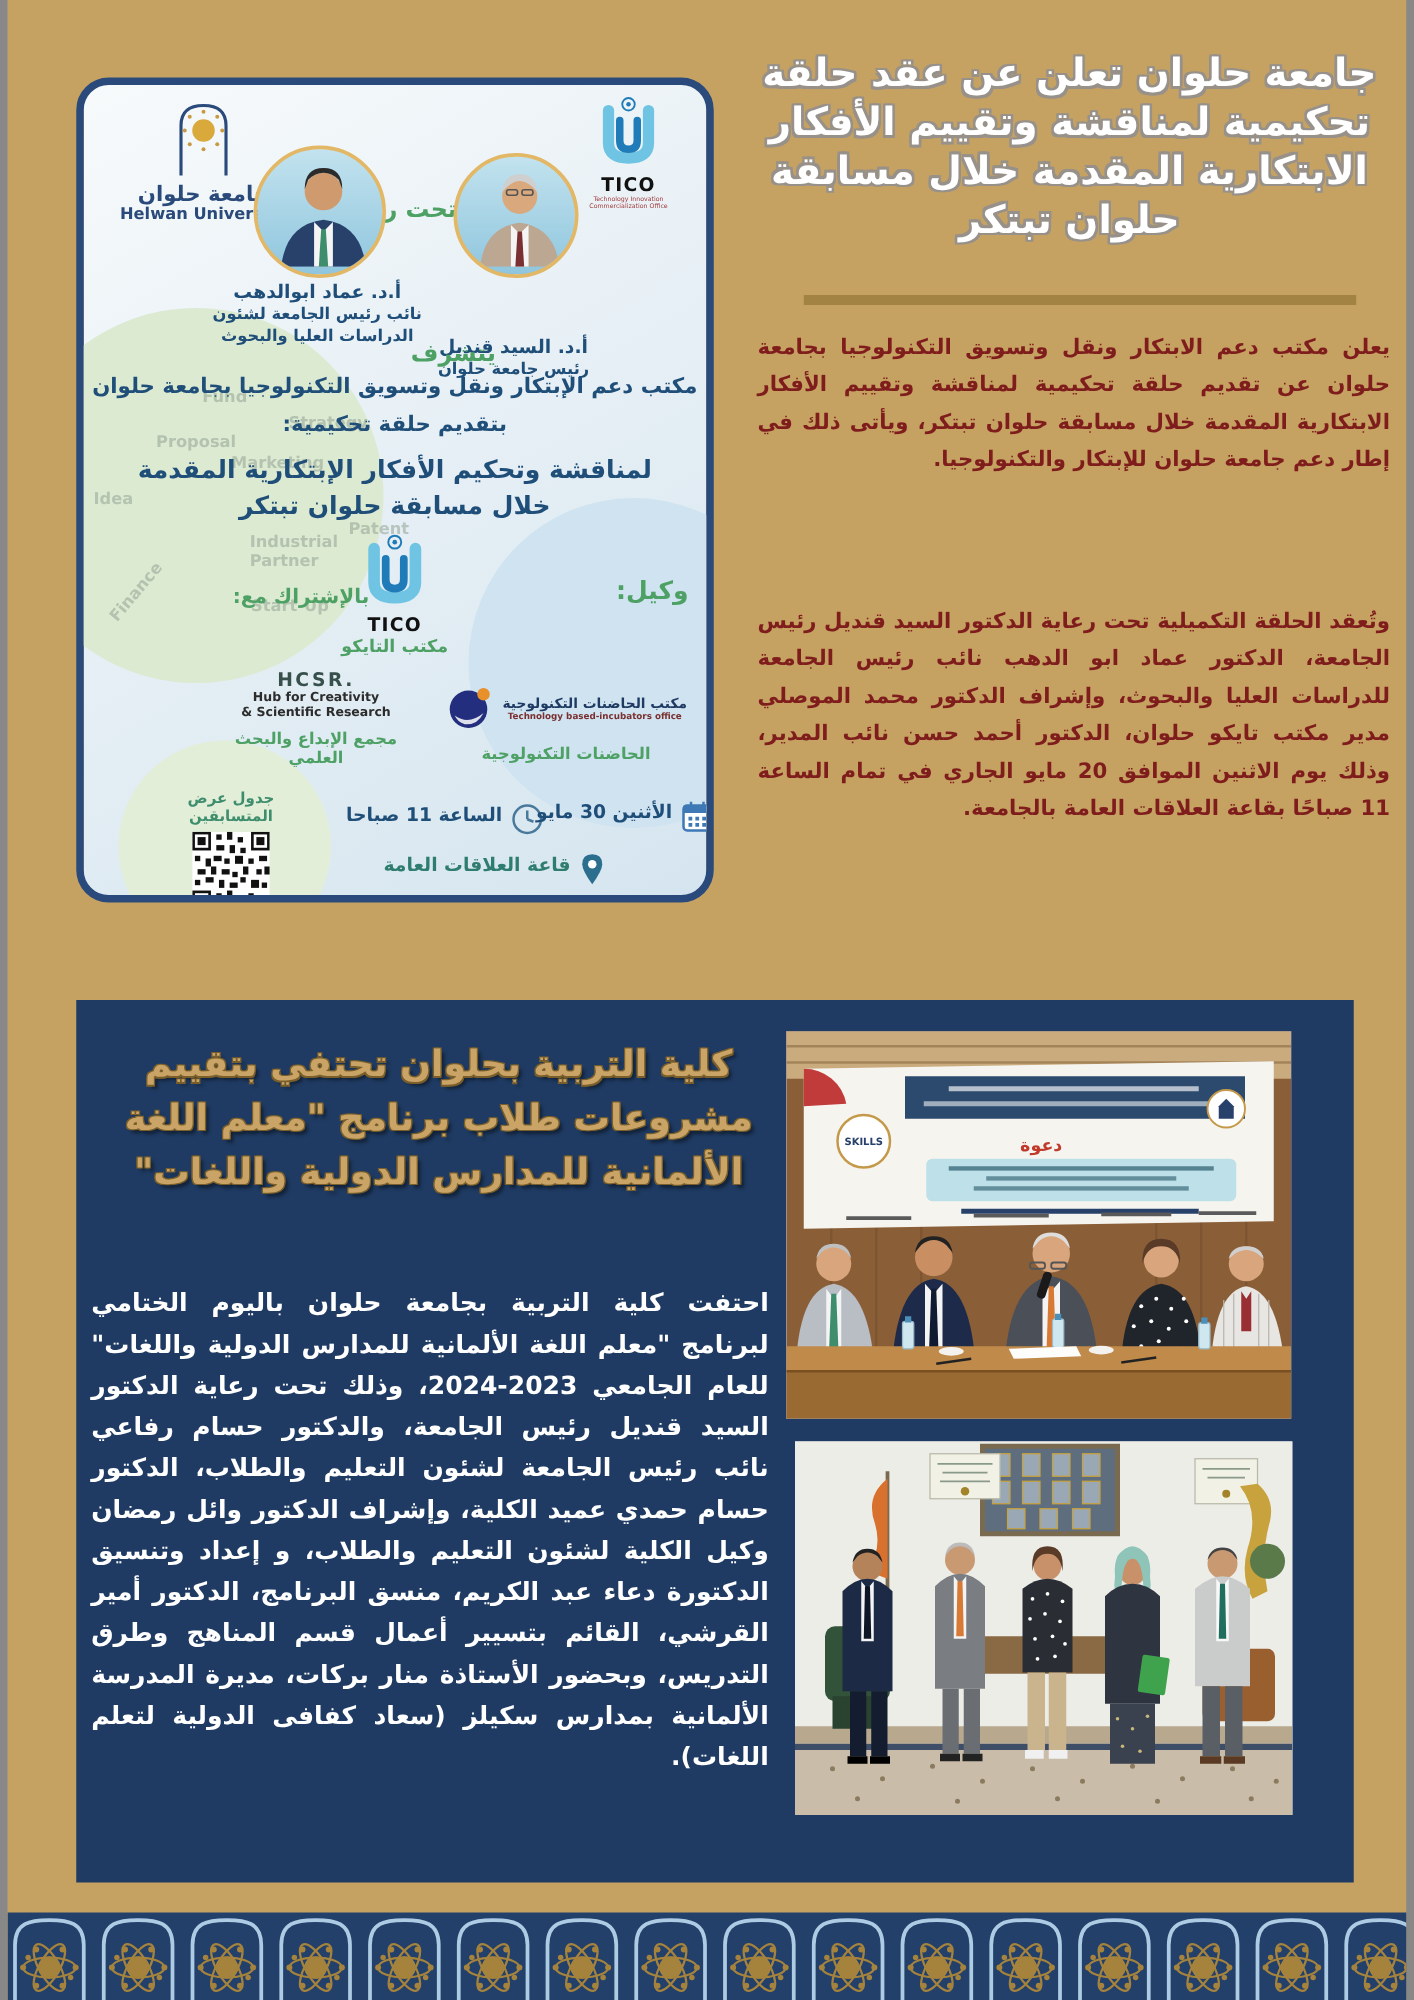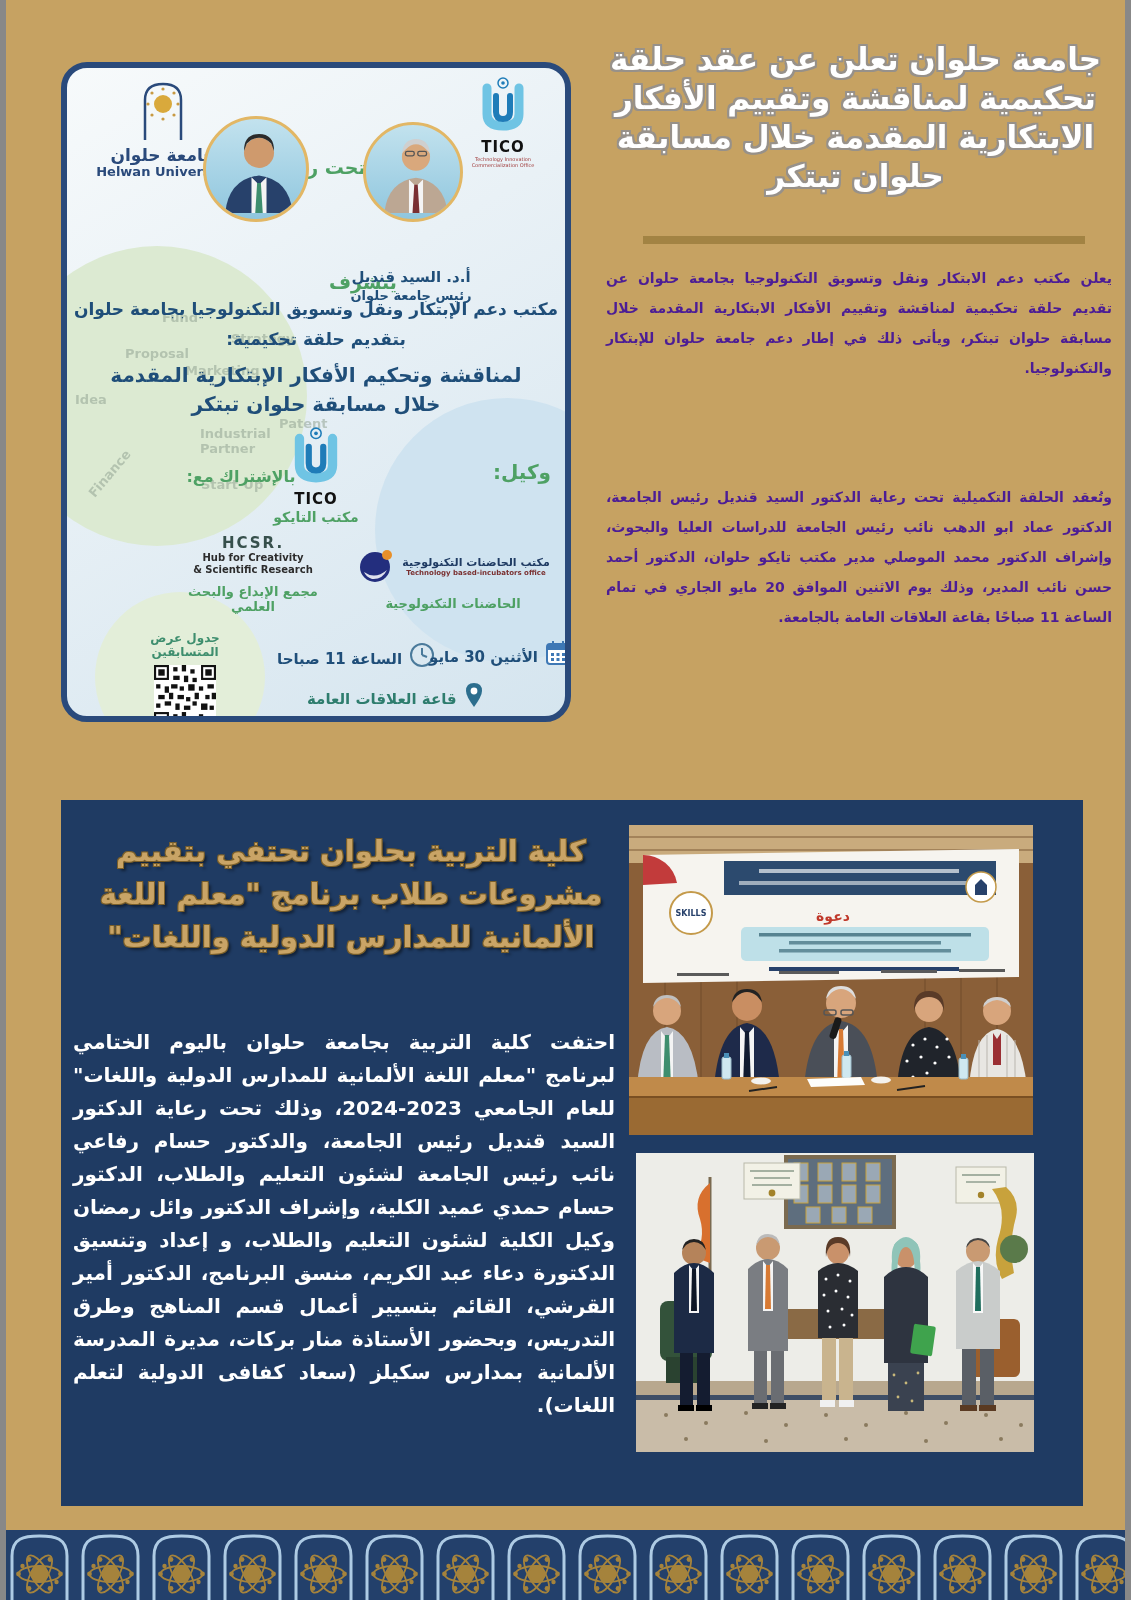--- a/index.html
+++ b/index.html
@@ -15,21 +15,21 @@
   .ann-headline{
     left:592px;top:40px;width:515px;text-align:center;
     font-size:31px;line-height:39px;font-weight:700;color:#ffffff;
     text-shadow:-2px -2px 0 #97918a,2px -2px 0 #97918a,-2px 2px 0 #97918a,
                  2px 2px 0 #97918a,0 -2px 0 #97918a,0 2px 0 #97918a,
                 -2px 0 0 #97918a,2px 0 0 #97918a;
   }
   .ann-divider{left:637px;top:236px;width:442px;height:8px;background:#A28343;}
   .ann-para{
     left:600px;width:506px;text-align:justify;
-    font-size:14px;line-height:30px;font-weight:700;color:#4c1d95;
+    font-size:17px;line-height:30px;font-weight:700;color:#7f1d1d;
   }
   .ann-para-1{top:263px;}
   .ann-para-2{top:482px;}
 
   
   .poster{
     left:55px;top:62px;width:498px;height:648px;
     border:6px solid #2A4A7B;border-radius:26px;overflow:hidden;
     background:linear-gradient(150deg,#f7fafb 0%,#e9f1f6 40%,#d5e5ef 100%);
   }
@@ -67,21 +67,21 @@
   .hcsr .lg{font-size:15px;font-weight:700;color:#37504c;letter-spacing:2px;}
   .hcsr .l1,.hcsr .l2{font-size:10px;font-weight:700;color:#2c2c2c;line-height:12px;}
   .hcsr .ar{font-size:13px;margin-top:8px;direction:rtl;}
   .incub{left:286px;top:478px;width:200px;text-align:center;}
   .incub-row{display:flex;align-items:center;gap:6px;justify-content:center;direction:ltr;}
   .incub .t-ar{font-size:11px;font-weight:700;color:#1F3B63;line-height:13px;}
   .incub .t-en{font-size:7px;font-weight:700;color:#7A3030;direction:ltr;}
   .incub .ar{font-size:13px;margin-top:10px;}
   .qr-block{left:50px;top:563px;width:136px;text-align:center;}
   .qr-label{font-size:12px;color:#3E8E6E;font-weight:700;}
-  .meta-row{display:flex;align-items:flex-end;gap:7px;}
+  .meta-row{display:flex;align-items:flex-start;gap:7px;}
   .meta-text{font-size:15px;font-weight:700;color:#1F4E79;white-space:nowrap;}
   .time-block{left:210px;top:574px;}
   .date-block{left:362px;top:572px;}
   .loc-block{left:240px;top:614px;}
   .loc-text{color:#2E7D6E;}
 
   
   .navy-panel{left:55px;top:800px;width:1022px;height:706px;background:#1F3B63;}
   .edu-headline{
     left:12px;top:30px;width:556px;text-align:center;
@@ -181,20 +181,24 @@
         <path d="M34,34 Q34,16 50,16 Q66,16 66,34 L63,26 Q57,20 50,20 Q43,20 37,26 Z" fill="#2b2b2b"></path>
         <path d="M14,100 Q18,64 50,60 Q82,64 86,100 Z" fill="#27416B"></path>
         <path d="M42,62 L50,70 L58,62 L58,100 L42,100 Z" fill="#f4f4f4"></path>
         <path d="M48,68 L52,68 L54,100 L46,100 Z" fill="#3E8E6E"></path>
       </svg>
     </div>
 
     <div class="abs caption cap-president">
       <div class="nm">أ.د. السيد قنديل</div>
       <div class="tt">رئيس جامعة حلوان</div>
+    </div>
+    <div class="abs caption cap-vice">
+      <div class="nm">أ.د. عماد ابوالدهب</div>
+      <div class="tt">نائب رئيس الجامعة لشئون الدراسات العليا والبحوث</div>
     </div>
 
     <div class="abs honored p-green">يتشرف</div>
     <div class="abs office-line p-navy">مكتب دعم الإبتكار ونقل وتسويق التكنولوجيا بجامعة حلوان</div>
     <div class="abs presenting-line p-navy">بتقديم حلقة تحكيمية:</div>
     <div class="abs purpose-line p-navy">لمناقشة وتحكيم الأفكار الإبتكارية المقدمة خلال مسابقة حلوان تبتكر</div>
 
     <div class="abs judging p-green">وكيل:</div>
     <div class="abs tico-center">
       <svg width="56" height="62" viewBox="0 0 52 60">

